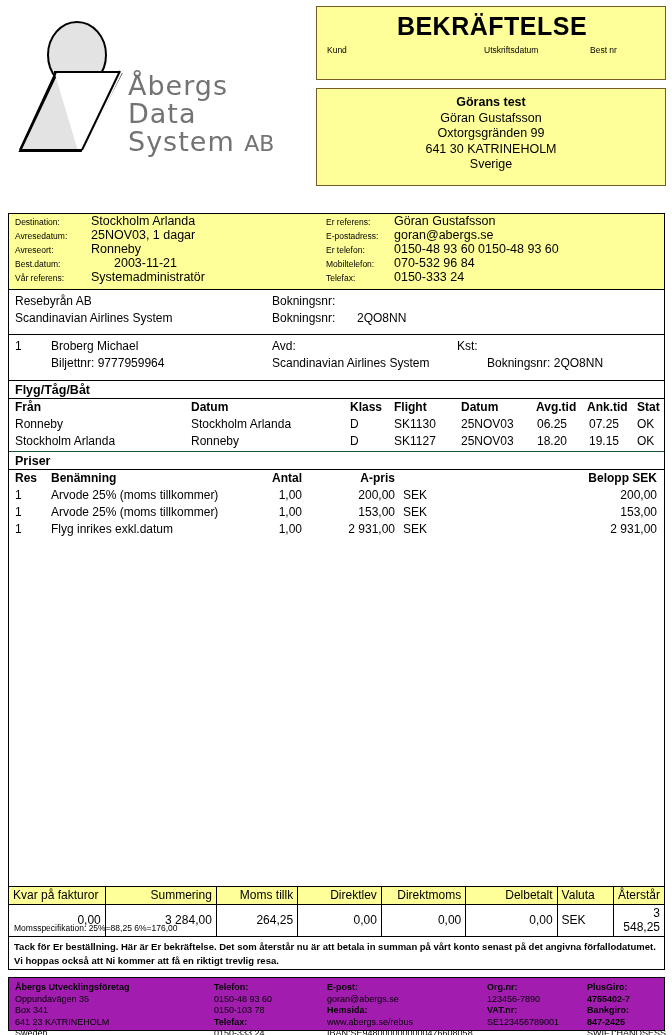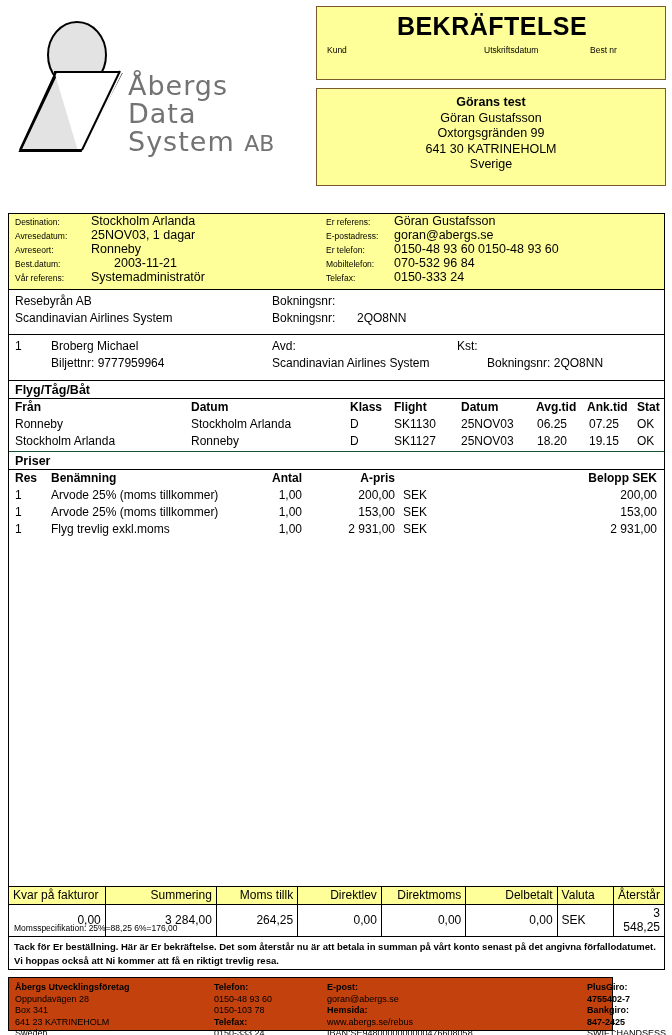--- a/index.html
+++ b/index.html
@@ -92,21 +92,21 @@
   .ta-r{text-align:right;}
   .ta-l{text-align:left;}
 
   
   #momsspec{left:8px;top:921px;width:657px;height:16px;border:1px solid #000;border-top:none;box-sizing:border-box;
             font-size:8.5px;padding:2px 0 0 5px;}
   #thanks{left:8px;top:937px;width:657px;height:33px;border:1px solid #000;border-top:none;box-sizing:border-box;
           font-size:9.5px;font-weight:bold;line-height:14px;padding:3px 5px 0 5px;}
 
   
-  #footer{left:8px;top:977px;width:605px;height:54px;background:#c2410c;border:1px solid #000;box-sizing:border-box;}
+  #footer{left:8px;top:977px;width:657px;height:54px;background:#a21caf;border:1px solid #000;box-sizing:border-box;}
   #footer .col{position:absolute;top:4px;font-size:9px;line-height:11.5px;white-space:nowrap;}
   #footer .b{font-weight:bold;}
 </style>
 </head>
 <body>
 
 <div class="abs" id="logo">
   <svg width="290" height="175" viewBox="0 0 290 175">
     <ellipse cx="61" cy="41" rx="29" ry="33" fill="#e3e3e3" stroke="#000" stroke-width="2"></ellipse>
     <polygon points="40,57 108,131 62,131 2,131" fill="#ffffff" stroke="none"></polygon>
@@ -251,21 +251,21 @@
       <span class="cell" style="left:6px;">1</span>
       <span class="cell" style="left:42px;">Arvode 25% (moms tillkommer)</span>
       <span class="cell rt" style="left:235px;width:58px;">1,00</span>
       <span class="cell rt" style="left:318px;width:68px;">153,00</span>
       <span class="cell" style="left:394px;">SEK</span>
       <span class="cell rt" style="left:500px;width:148px;">153,00</span>
     </div>
 
     <div class="r" style="top:52px;">
       <span class="cell" style="left:6px;">1</span>
-      <span class="cell" style="left:42px;">Flyg trevlig exkl.moms</span>
+      <span class="cell" style="left:42px;">Flyg inrikes exkl.datum</span>
       <span class="cell rt" style="left:235px;width:58px;">1,00</span>
       <span class="cell rt" style="left:318px;width:68px;">2 931,00</span>
       <span class="cell" style="left:394px;">SEK</span>
       <span class="cell rt" style="left:500px;width:148px;">2 931,00</span>
     </div>
   </div>
 
 </div>
 
 <table class="abs" id="sumtable">
@@ -295,39 +295,45 @@
   </tbody>
 </table>
 
 <div class="abs" id="momsspec">Momsspecifikation: 25%=88,25  6%=176,00</div>
 
 <div class="abs" id="thanks">Tack för Er beställning. Här är Er bekräftelse. Det som återstår nu är att betala in summan på vårt konto senast på det angivna förfallodatumet. Vi hoppas också att Ni kommer att få en riktigt trevlig resa.</div>
 
 <div class="abs" id="footer">
   <div class="col" style="left:6px;">
     <div class="b">Åbergs Utvecklingsföretag</div>
-    <div>Oppundavägen 28</div>
+    <div>Oppundavägen 35</div>
     <div>Box 341</div>
     <div>641 23 KATRINEHOLM</div>
     <div>Sweden</div>
   </div>
   <div class="col" style="left:205px;">
     <div class="b">Telefon:</div>
     <div>0150-48 93 60</div>
     <div>0150-103 78</div>
     <div class="b">Telefax:</div>
     <div>0150-333 24</div>
   </div>
   <div class="col" style="left:318px;">
     <div class="b">E-post:</div>
     <div>goran@abergs.se</div>
     <div class="b">Hemsida:</div>
     <div>www.abergs.se/rebus</div>
     <div>IBAN:SE9480000000000476608058</div>
   </div>
+  <div class="col" style="left:478px;">
+    <div class="b">Org.nr:</div>
+    <div>123456-7890</div>
+    <div class="b">VAT.nr:</div>
+    <div>SE123456789001</div>
+  </div>
   <div class="col" style="left:578px;">
     <div class="b">PlusGiro:</div>
     <div class="b">4755402-7</div>
     <div class="b">Bankgiro:</div>
     <div class="b">847-2425</div>
     <div>SWIFT:HANDSESS</div>
   </div>
 </div>
 
 </body></html>

